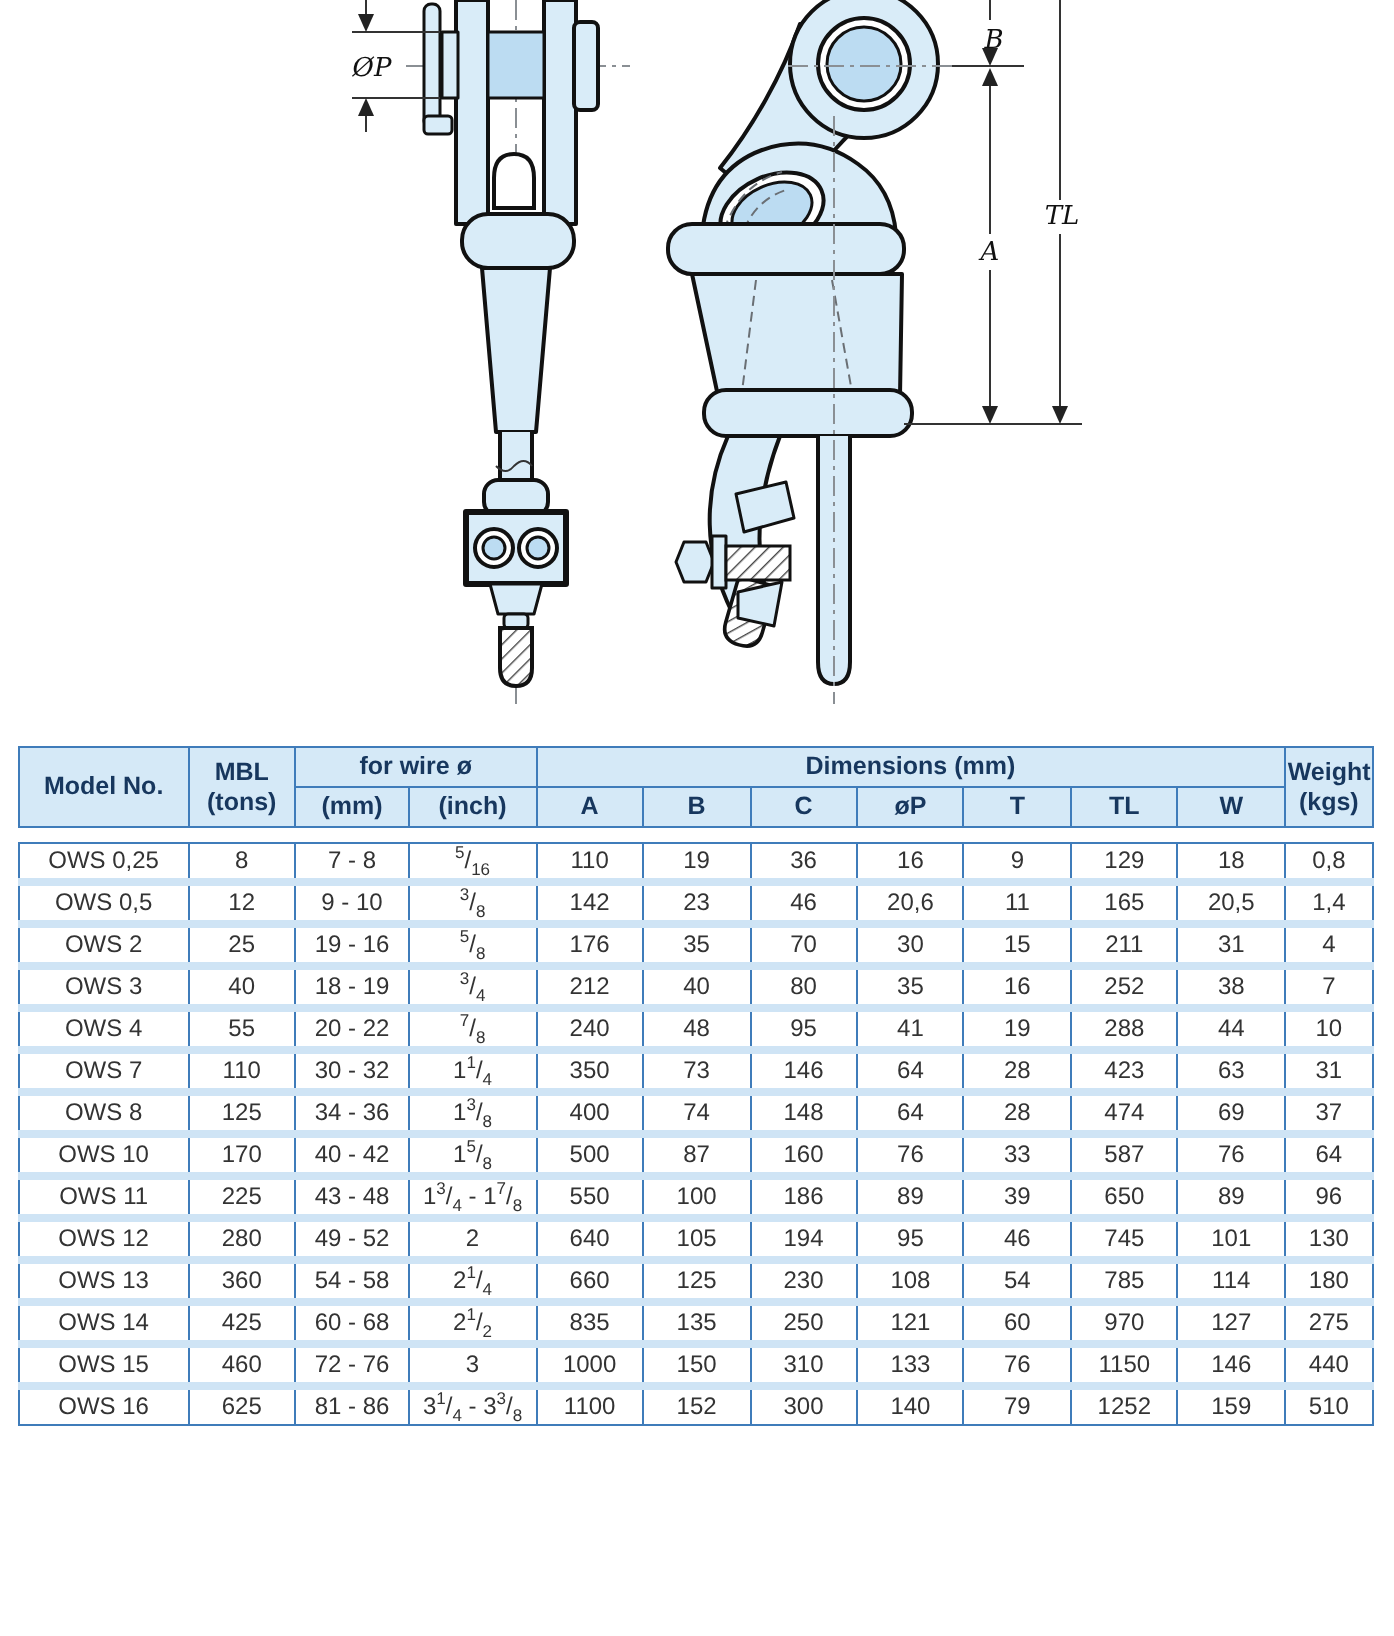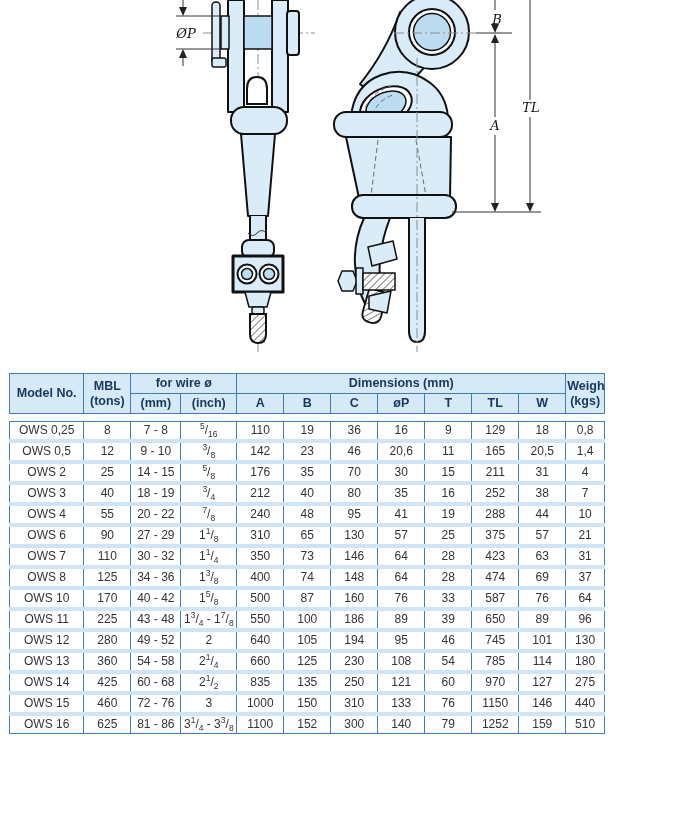--- a/index.html
+++ b/index.html
@@ -13,21 +13,21 @@
   .whitefill{fill:#ffffff;stroke:#111;stroke-width:2;}
   .cl{stroke:#8a8f94;stroke-width:1;stroke-dasharray:10 3 2 3;fill:none;}
   .dash{stroke:#6a6f74;stroke-width:1;stroke-dasharray:5 3;fill:none;}
   .dim{stroke:#333;stroke-width:1;fill:none;}
   .arrow{fill:#222;stroke:none;}
   .dimlabel{font:italic 13px "DejaVu Serif",serif;fill:#111;text-anchor:middle;}
   .heavy{stroke-width:3;}
 
   
   .table-area{width:679px;margin:7px auto 0 auto;}
-  table.spec{width:596px;table-layout:fixed;border-collapse:collapse;}
+  table.spec{width:678px;table-layout:fixed;border-collapse:collapse;}
   table.spec th,table.spec td{border:1px solid #3f7cba;text-align:center;overflow:hidden;white-space:nowrap;}
   table.spec th{background:#d5e9f7;color:#17375e;font-weight:bold;font-size:12.5px;line-height:15px;padding:2px 1px;}
   table.head{margin-bottom:7px;}
   table.bodytab td{background:#fff;color:#333;font-size:12px;line-height:13px;padding:2px 1px;}
   table.bodytab tr + tr td{border-top:4px solid #cfe4f5;}
   td sup{font-size:8.5px;line-height:0;vertical-align:super;}
   td sub{font-size:8.5px;line-height:0;vertical-align:sub;}
 </style>
 </head>
 <body>
@@ -231,21 +231,21 @@
             <td>46</td>
             <td>20,6</td>
             <td>11</td>
             <td>165</td>
             <td>20,5</td>
             <td>1,4</td>
           </tr>
           <tr>
             <td>OWS 2</td>
             <td>25</td>
-            <td>14 - 15</td>
+            <td>19 - 16</td>
             <td><sup>5</sup>/<sub>8</sub></td>
             <td>176</td>
             <td>35</td>
             <td>70</td>
             <td>30</td>
             <td>15</td>
             <td>211</td>
             <td>31</td>
             <td>4</td>
           </tr>
@@ -271,34 +271,20 @@
             <td>240</td>
             <td>48</td>
             <td>95</td>
             <td>41</td>
             <td>19</td>
             <td>288</td>
             <td>44</td>
             <td>10</td>
           </tr>
           <tr>
-            <td>OWS 6</td>
-            <td>90</td>
-            <td>27 - 29</td>
-            <td>1<sup>1</sup>/<sub>8</sub></td>
-            <td>310</td>
-            <td>65</td>
-            <td>130</td>
-            <td>57</td>
-            <td>25</td>
-            <td>375</td>
-            <td>57</td>
-            <td>21</td>
-          </tr>
-          <tr>
             <td>OWS 7</td>
             <td>110</td>
             <td>30 - 32</td>
             <td>1<sup>1</sup>/<sub>4</sub></td>
             <td>350</td>
             <td>73</td>
             <td>146</td>
             <td>64</td>
             <td>28</td>
             <td>423</td>

